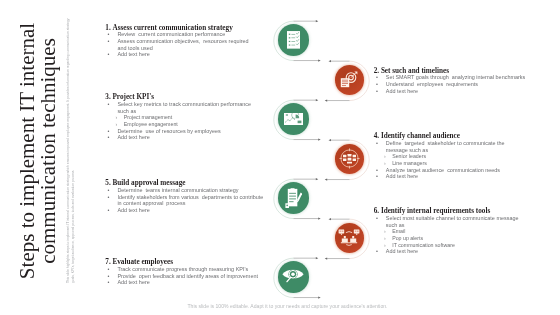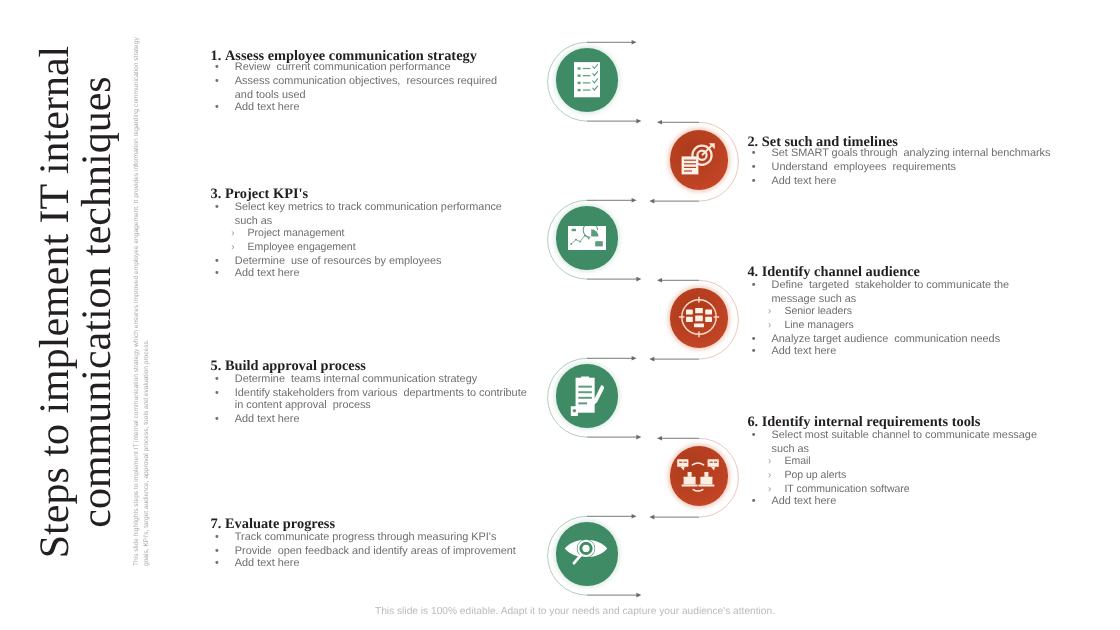--- a/index.html
+++ b/index.html
@@ -93,21 +93,21 @@
           </g>
           <g fill="none" stroke="#5f9c7e" stroke-width="2.8" stroke-linecap="round" stroke-linejoin="round">
             <path d="M47 11 l4 5 l8-10"></path>
             <path d="M47 29 l4 5 l8-10"></path>
             <path d="M47 47 l4 5 l8-10"></path>
             <path d="M47 65 l4 5 l8-10"></path>
           </g>
         </svg>
       </div>
       <div class="step-text" style="position: absolute; left: 105.3px; top: 24.5px; width: 200px;">
-        <div class="step-title"><span>1.</span>&nbsp;<span>Assess employee communication  strategy</span></div>
+        <div class="step-title"><span>1.</span>&nbsp;<span>Assess current communication  strategy</span></div>
         <div class="b"><span class="d">•</span><span class="tx">Review  current communication performance</span></div>
         <div class="b"><span class="d">•</span><span class="tx">Assess communication objectives,  resources required</span></div>
         <div class="b"><span class="d"></span><span class="tx">and tools used</span></div>
         <div class="b"><span class="d">•</span><span class="tx">Add text here</span></div>
       </div>
       <div class="circ" style="position: absolute; left: 334.9px; top: 65.4px; width: 29.2px; height: 29.2px; border-radius: 50%; background: radial-gradient(circle at 38% 34%, rgb(173, 60, 29) 0%, rgb(182, 63, 31) 35%, rgb(192, 68, 37) 70%, rgb(198, 72, 44) 100%); display: flex; align-items: center; justify-content: center; box-shadow: rgba(214, 120, 80, 0.48) 0px 0px 2.6px 0.6px;">
         <svg width="18" height="17" viewBox="0 0 90 85">
           <g fill="none" stroke="#fbe7dc" stroke-width="5.5">
             <circle cx="55" cy="33" r="24"></circle>
             <circle cx="55" cy="33" r="11.5"></circle>
@@ -198,21 +198,21 @@
             <rect x="21" y="52" width="34" height="5"></rect>
             <rect x="21" y="66" width="22" height="5"></rect>
           </g>
           <path d="M2 76 h18 v20 a9 9 0 0 1 -18 0 z" fill="#ffffff"></path>
           <circle cx="11" cy="87" r="4.5" fill="#5f9c7e"></circle>
           <path d="M79 22 l8 6 l-19 38 l-8 -6 z" fill="#ffffff"></path>
           <path d="M60 60 l8 6 l-11 9 z" fill="#ffffff"></path>
         </svg>
       </div>
       <div class="step-text" style="position: absolute; left: 105.3px; top: 180px; width: 200px;">
-        <div class="step-title"><span>5.</span>&nbsp;<span>Build  approval  process</span></div>
+        <div class="step-title"><span>5.</span>&nbsp;<span>Build  approval  message</span></div>
         <div class="b"><span class="d">•</span><span class="tx">Determine  teams internal communication strategy</span></div>
         <div class="b"><span class="d">•</span><span class="tx">Identify stakeholders from various  departments to contribute</span></div>
         <div class="b"><span class="d"></span><span class="tx">in content approval  process</span></div>
         <div class="b"><span class="d">•</span><span class="tx">Add text here</span></div>
       </div>
       <div class="circ" style="position: absolute; left: 334.9px; top: 223.4px; width: 29.2px; height: 29.2px; border-radius: 50%; background: radial-gradient(circle at 38% 34%, rgb(173, 60, 29) 0%, rgb(182, 63, 31) 35%, rgb(192, 68, 37) 70%, rgb(198, 72, 44) 100%); display: flex; align-items: center; justify-content: center; box-shadow: rgba(214, 120, 80, 0.48) 0px 0px 2.6px 0.6px;">
         <svg width="22" height="19" viewBox="0 0 110 95">
           <g fill="#fdeee4">
             <rect x="3" y="8" width="28" height="19" rx="1.5"></rect>
             <path d="M11 27 h11 l-3 9 z"></path>
@@ -249,20 +249,20 @@
       <div class="circ" style="position: absolute; left: 277.6px; top: 261.1px; width: 31.8px; height: 31.8px; border-radius: 50%; background: radial-gradient(circle at 42% 38%, rgb(62, 139, 102) 0%, rgb(62, 139, 102) 70%, rgb(59, 135, 98) 100%); display: flex; align-items: center; justify-content: center; box-shadow: rgba(110, 170, 140, 0.3) 0px 0px 2.6px 0.6px;">
         <svg width="22" height="17" viewBox="0 0 110 85">
           <path d="M2 31 C 24 2, 86 2, 108 31 C 86 60, 24 60, 2 31 Z" fill="#ffffff"></path>
           <circle cx="55" cy="31" r="23" fill="#3e8b66"></circle>
           <circle cx="55" cy="31" r="19" fill="none" stroke="#ffffff" stroke-width="5"></circle>
           <circle cx="55" cy="31" r="9" fill="#ffffff"></circle>
           <path d="M42 48 L25 68" stroke="#ffffff" stroke-width="7" stroke-linecap="round" fill="none"></path>
         </svg>
       </div>
       <div class="step-text" style="position: absolute; left: 105.3px; top: 259px; width: 200px;">
-        <div class="step-title"><span>7.</span>&nbsp;<span>Evaluate progress</span></div>
+        <div class="step-title"><span>7.</span>&nbsp;<span>Evaluate employees</span></div>
         <div class="b"><span class="d">•</span><span class="tx">Track communicate progress through measuring KPI's</span></div>
         <div class="b"><span class="d">•</span><span class="tx">Provide  open feedback and identify areas of improvement</span></div>
         <div class="b"><span class="d">•</span><span class="tx">Add text here</span></div>
       </div>
     </div>
   <div class="footer">This slide is 100% editable. Adapt it to your needs and capture your audience's attention.</div>
 </div>
 
 </body></html>

